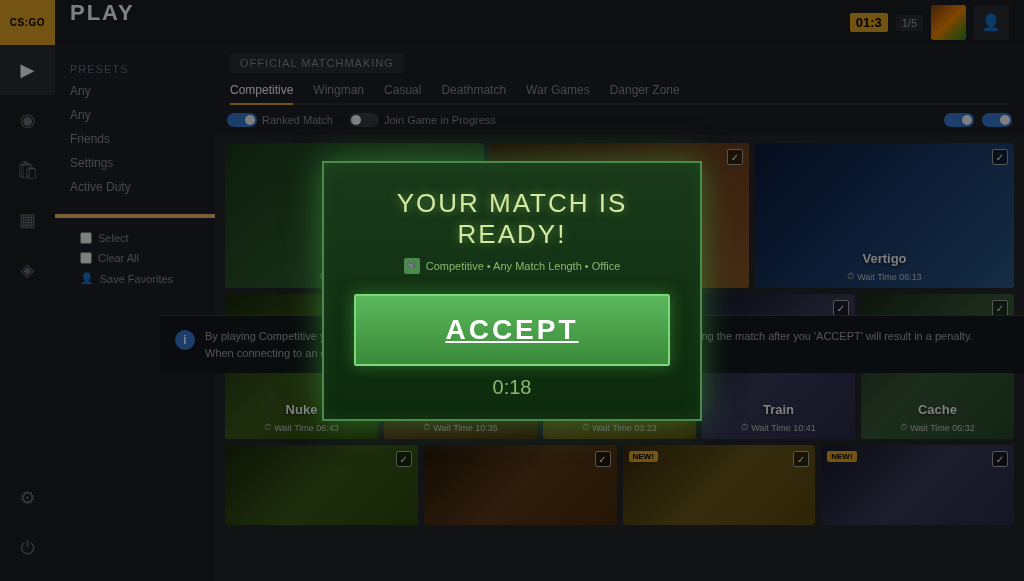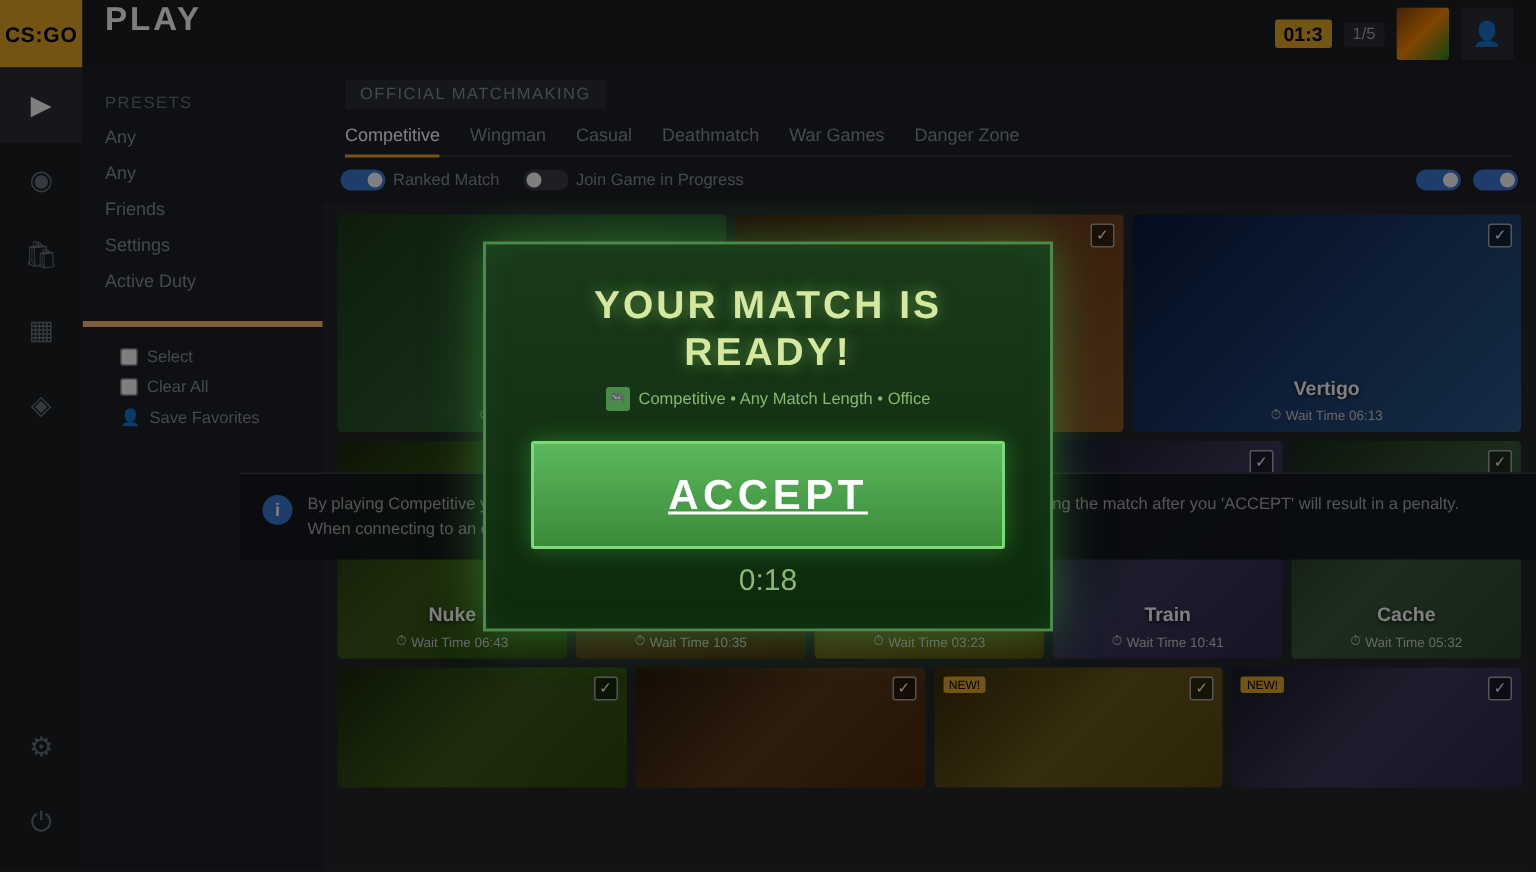--- a/index.html
+++ b/index.html
@@ -26,21 +26,21 @@
       padding: 0;
       z-index: 10;
     }
     .sidebar-logo {
       width: 55px;
       height: 45px;
       background: #e8a827;
       display: flex;
       align-items: center;
       justify-content: center;
-      font-size: 14px;
+      font-size: 10px;
       font-weight: bold;
       color: #000;
       letter-spacing: 0.5px;
     }
     .sidebar-icon {
       width: 55px;
       height: 50px;
       display: flex;
       align-items: center;
       justify-content: center;
@@ -299,21 +299,21 @@
       justify-content: center;
       font-size: 10px;
       color: #fff;
     }
     .map-new-badge {
       position: absolute;
       top: 6px; left: 6px;
       background: #e8a827;
       color: #000;
       font-size: 8px;
-      font-weight: normal;
+      font-weight: bold;
       padding: 1px 4px;
       border-radius: 2px;
       text-align: right;
     }
 
     
     .map-premier { background: linear-gradient(135deg, #1a3a1a 0%, #2d5a2d 50%, #1a4a2a 100%); }
     .map-overpass { background: linear-gradient(135deg, #3a1a0a 0%, #6a3a1a 50%, #8a5a2a 100%); }
     .map-vertigo { background: linear-gradient(135deg, #0a1a3a 0%, #1a3a6a 50%, #2a5a8a 100%); }
     .map-nuke { background: linear-gradient(135deg, #1a2a0a 0%, #3a5a1a 50%, #2a4a0a 100%); }
@@ -339,21 +339,21 @@
       position: relative;
       width: 380px;
       background: linear-gradient(180deg, #1a3a1a 0%, #0d2a0d 100%);
       border: 2px solid #4a8a4a;
       box-shadow: 0 0 30px rgba(74, 180, 74, 0.5), inset 0 0 20px rgba(74, 180, 74, 0.1);
       padding: 25px 30px 20px;
       text-align: center;
     }
     .modal-title {
       font-size: 26px;
-      font-weight: bold;
+      font-weight: normal;
       color: #d4e8a0;
       letter-spacing: 2px;
       margin-bottom: 8px;
       text-shadow: 0 0 10px rgba(150, 220, 100, 0.5);
     }
     .modal-subtitle {
       font-size: 11px;
       color: #8ab870;
       margin-bottom: 20px;
       display: flex;

